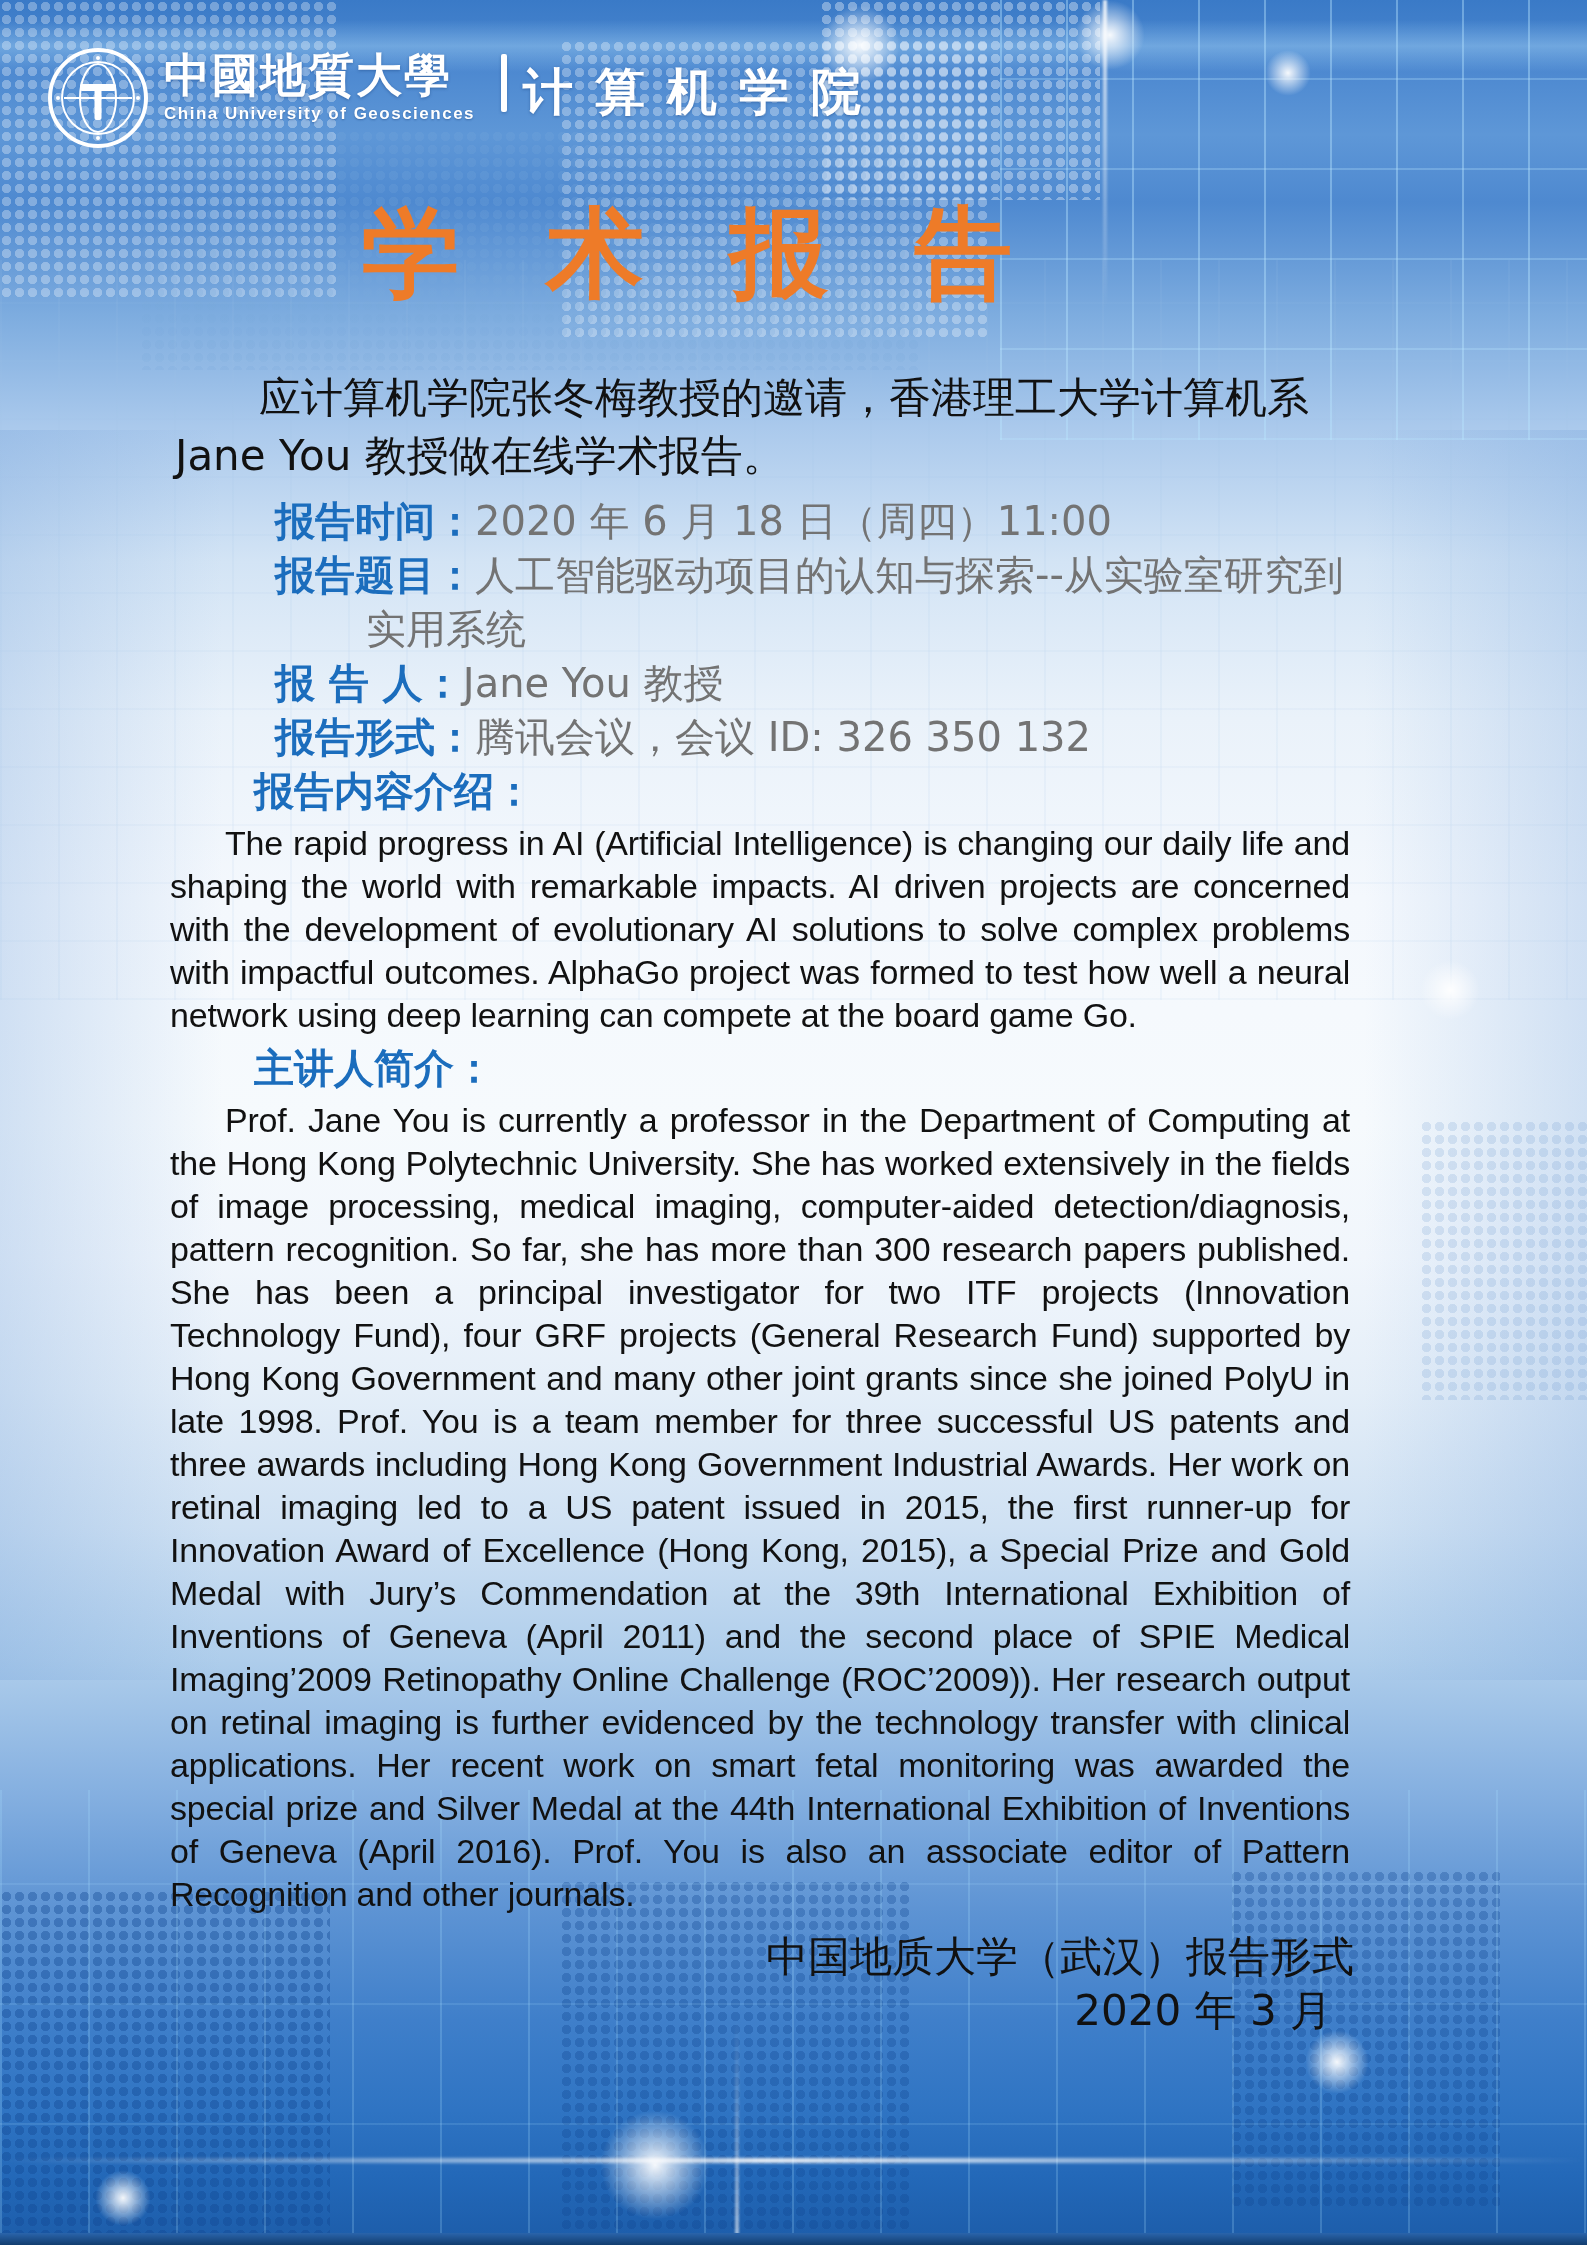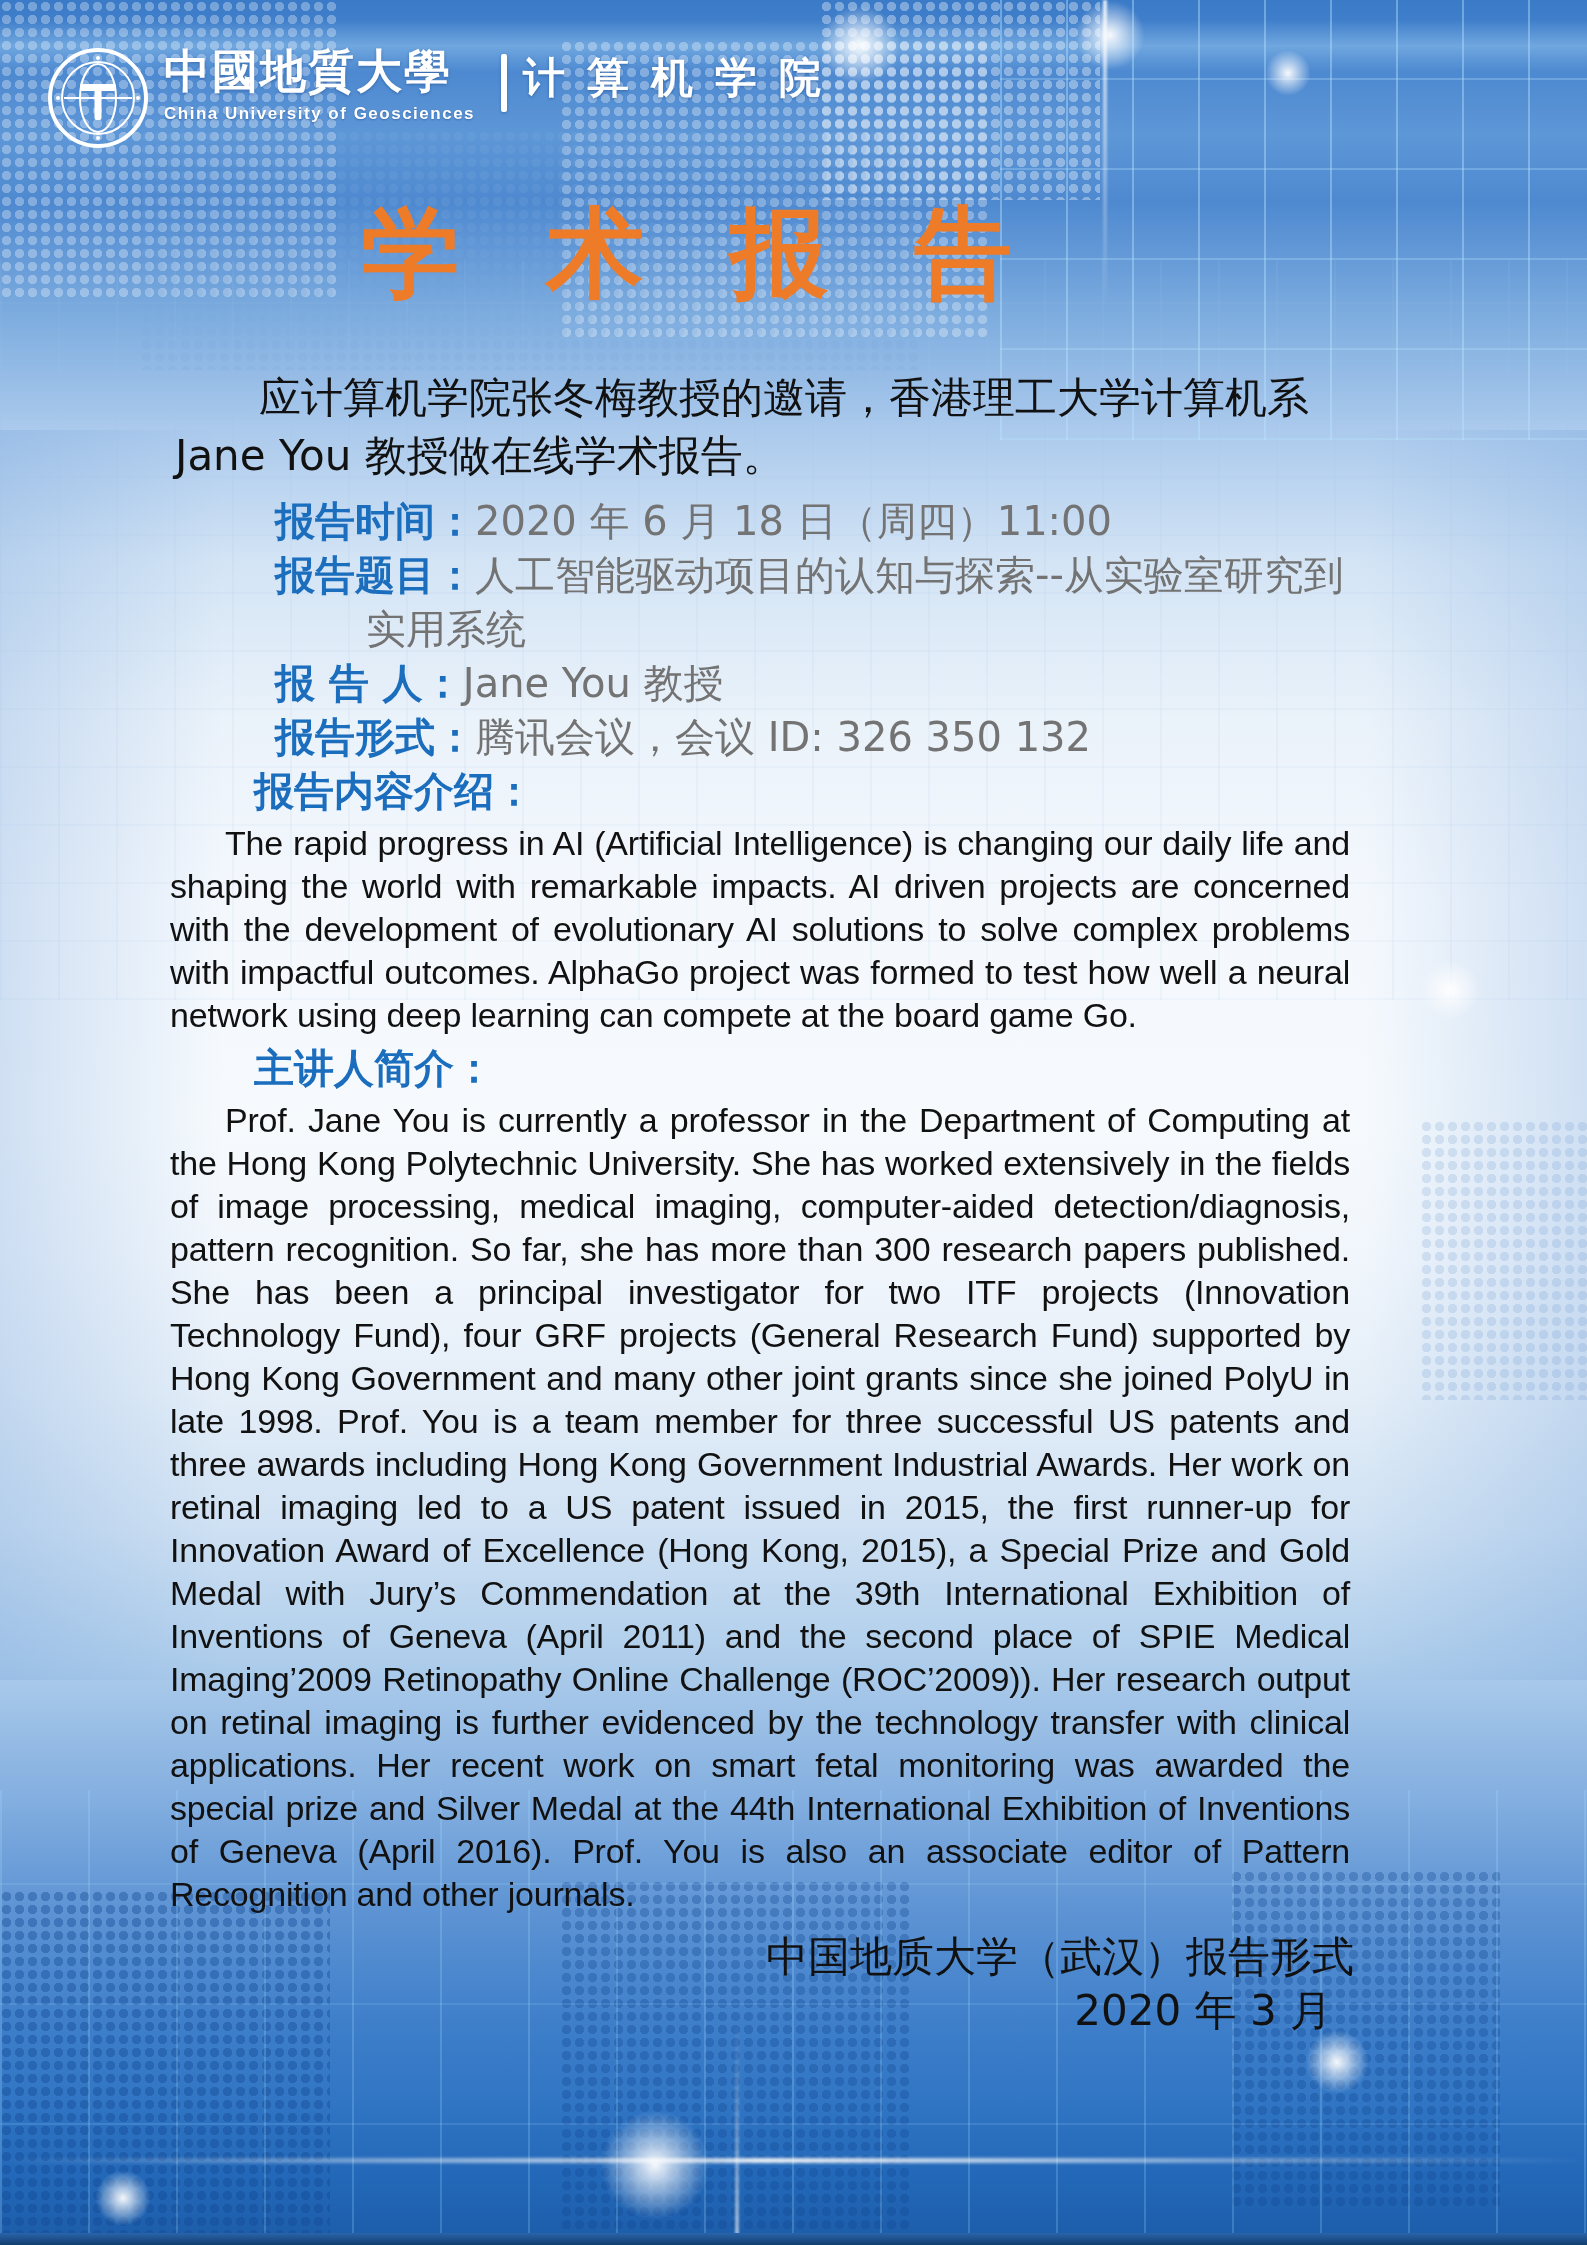--- a/index.html
+++ b/index.html
@@ -66,26 +66,26 @@
   .f5{left:600px;top:2110px;width:110px;height:110px;}
   .f6{left:1305px;top:2030px;width:64px;height:64px;}
   .f7{left:95px;top:2170px;width:56px;height:56px;}
   .bottom-bar{left:0;top:2233px;width:1587px;height:12px;background:linear-gradient(180deg,#2a64ab,#123d6e);}
 
   
   .header{position:absolute;left:46px;top:46px;display:flex;align-items:flex-start;color:#fff;}
   .logo{width:104px;height:104px;flex:0 0 auto;}
   .h-text{margin-left:14px;margin-top:2px;}
   .uni-zh{font-size:46px;font-weight:bold;letter-spacing:2px;line-height:54px;
-    text-shadow:0 1px 3px rgba(20,60,120,.45);font-family:Liberation Mono, monospace;}
+    text-shadow:0 1px 3px rgba(20,60,120,.45);}
   .uni-en{font-size:17px;font-weight:bold;letter-spacing:1.5px;margin-top:2px;
     font-family:Liberation Sans, sans-serif;text-shadow:0 1px 2px rgba(20,60,120,.45);}
   .h-div{width:6px;height:58px;background:#fff;margin:8px 16px 0 26px;border-radius:2px;
     box-shadow:0 1px 3px rgba(20,60,120,.35);}
-  .school-zh{font-size:42px;font-weight:bold;letter-spacing:22px;margin-top:2px;line-height:60px;
+  .school-zh{font-size:50px;font-weight:bold;letter-spacing:22px;margin-top:16px;line-height:60px;
     text-shadow:0 1px 3px rgba(20,60,120,.45);}
 
   
   .title{position:absolute;left:0;top:192px;width:1400px;margin:0;text-align:center;
     font-size:98px;font-weight:bold;color:#ee7b28;letter-spacing:26px;line-height:1.25;}
 
   
   .content{position:absolute;left:166px;top:360px;width:1188px;color:#111;}
   .zh{font-size:42px;line-height:58px;}
   .intro{margin:9px;text-indent:2em;}

